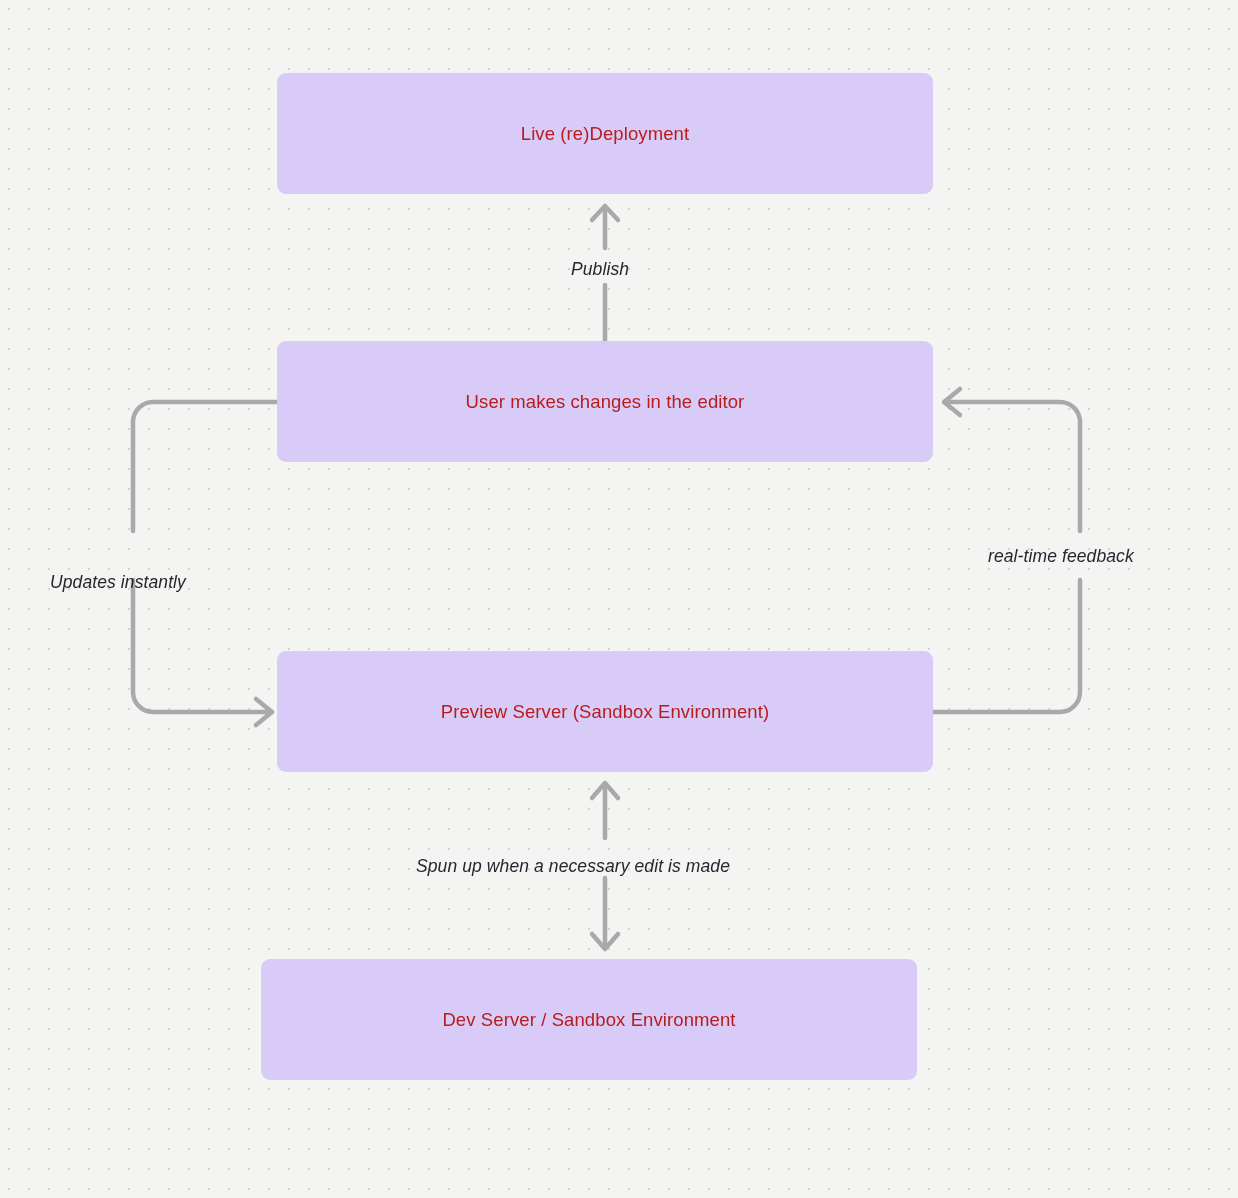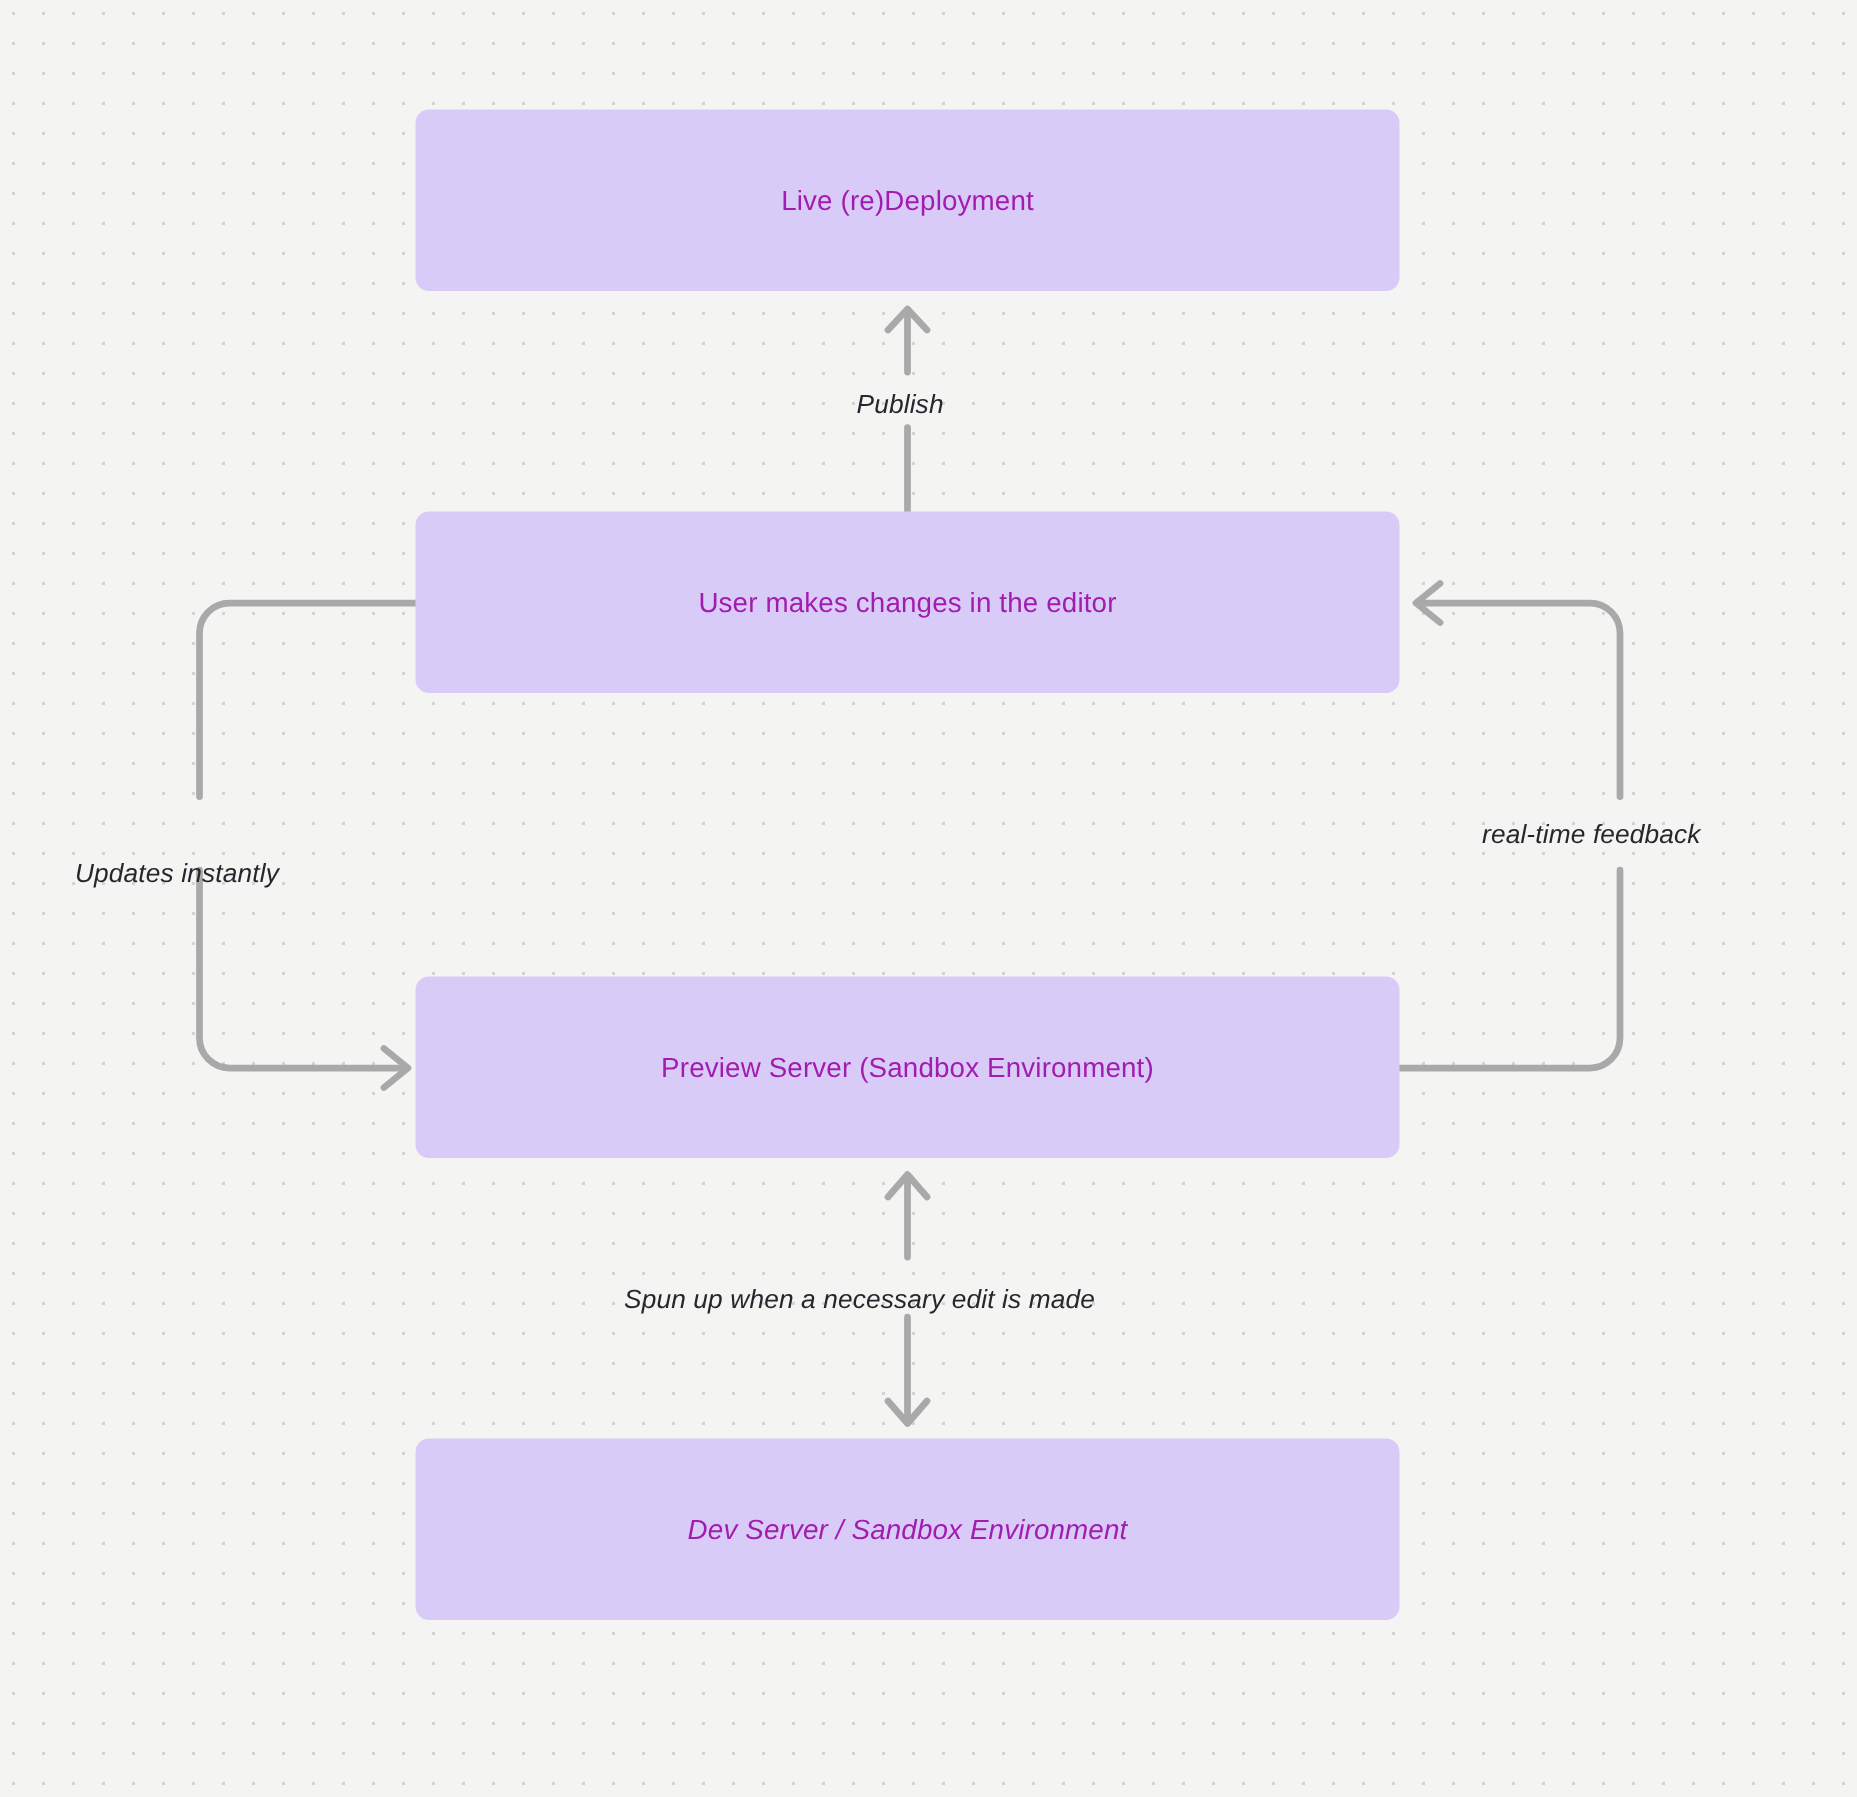--- a/index.html
+++ b/index.html
@@ -16,30 +16,30 @@
   #edges{position:absolute;left:0;top:0;width:1238px;height:1198px;pointer-events:none;}
   .node{
     position:absolute;
     width:656px;height:121px;
     background:#d8cbf8;
     border-radius:9px;
     display:flex;align-items:center;justify-content:center;
     box-sizing:border-box;
   }
   .node-label{
-    color:#a21caf;
+    color:#b91c1c;
     font-size:18.5px;
     font-family:"Liberation Sans", sans-serif;
     letter-spacing:0.1px;
     white-space:nowrap;
   }
   #n1{left:277px;top:73px;}
   #n2{left:277px;top:341px;}
   #n3{left:277px;top:651px;}
-  #n4{left:277px;top:959px;font-style:italic;}
+  #n4{left:261px;top:959px;}
   .edge-label{
     position:absolute;
     color:#27262e;
     font-size:17.5px;
     font-family:"Liberation Sans", sans-serif;
     white-space:nowrap;
     letter-spacing:0.1px;
     background:transparent;
     font-style:italic;
   }

